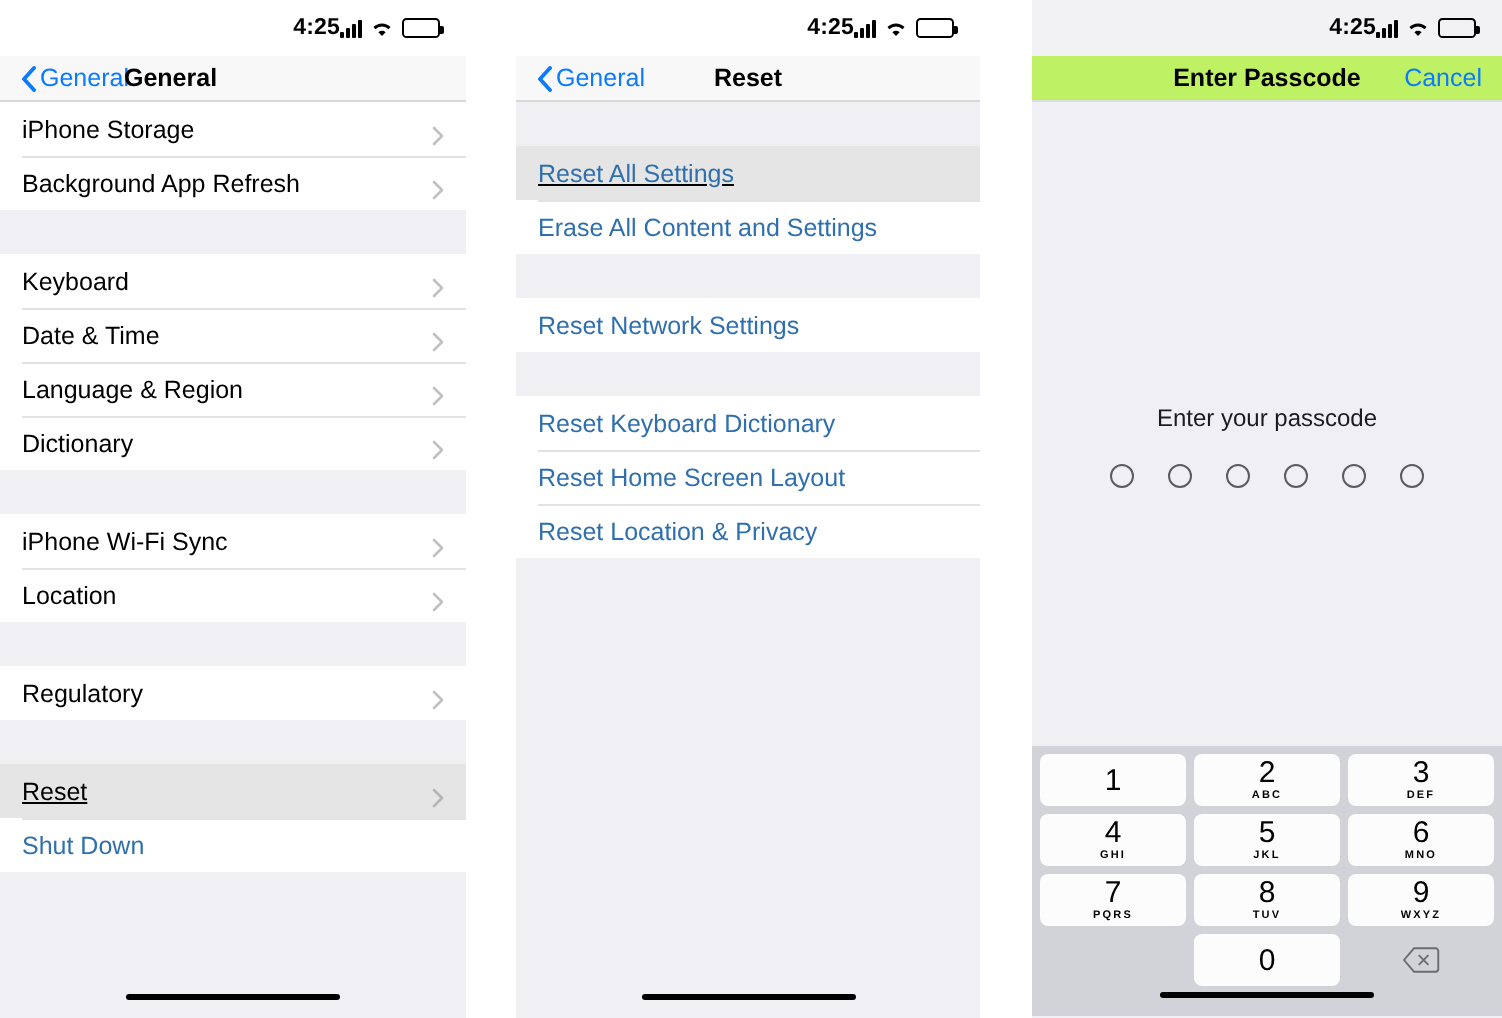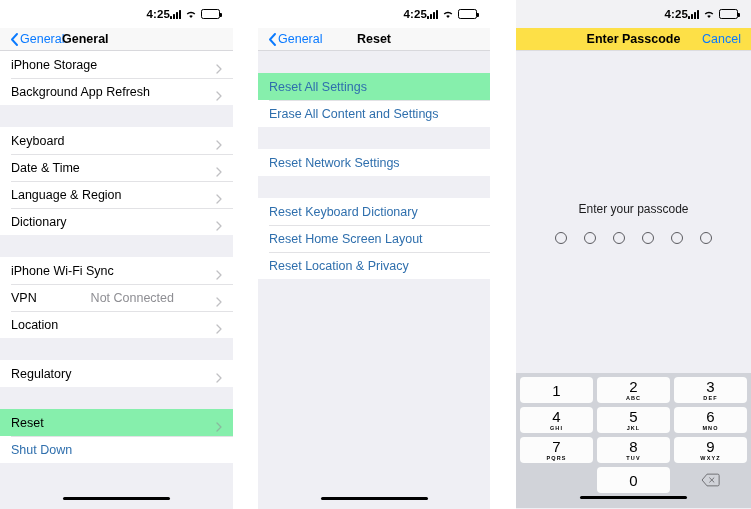--- a/index.html
+++ b/index.html
@@ -57,21 +57,21 @@
     height:27px; background:#ffffff;
     display:flex; align-items:center;
     padding:0 11px 0 11px;
     position:relative;
     cursor:pointer;
     gap:36px;
   }
   .row + .row::before {
     content:""; position:absolute; left:11px; right:0; top:0; height:0.5px; background:#e2e2e5;
   }
-  .row.highlight { background:#86efac; }
+  .row.highlight { background:#e5e5e5;text-decoration:underline; }
   .row-label { font-size:12.5px; color:#000; white-space:nowrap; }
   .row-label.link { color:#2f6fad; }
   .row-value { margin-left:auto; font-size:12.5px; color:#8e8e93; padding-right:6px; white-space:nowrap; }
   .chev-right { width:6px; height:10px; flex:none; margin-left:auto; opacity:.55; }
   .row-value + .chev-right { margin-left:0; }
 
   
   .pc-body { background:#efeff4; height:457px; position:relative;padding-left:16px; }
   .pc-prompt { position:absolute; top:151px; left:0; right:0; text-align:center; font-size:12px; color:#1c1c1e; }
   .pc-dots { position:absolute; top:181px; left:0; right:0; display:flex; justify-content:center; gap:17px; }
@@ -176,27 +176,20 @@
         </div>
         <div class="gap" style="height:22px"></div>
         <div class="group">
           <div class="row">
             <span class="row-label">iPhone Wi-Fi Sync</span>
             <span class="chev-right"><svg viewBox="0 0 6 10" width="6" height="10">
                 <path d="M1 1l4 4-4 4" stroke="#8e8e93" stroke-width="1.3" fill="none" stroke-linecap="round" stroke-linejoin="round"></path>
               </svg></span>
           </div>
           <div class="row">
-            <span class="row-label">VPN</span>
-            <span class="row-value">Not Connected</span>
-            <span class="chev-right"><svg viewBox="0 0 6 10" width="6" height="10">
-                <path d="M1 1l4 4-4 4" stroke="#8e8e93" stroke-width="1.3" fill="none" stroke-linecap="round" stroke-linejoin="round"></path>
-              </svg></span>
-          </div>
-          <div class="row">
             <span class="row-label">Location</span>
             <span class="chev-right"><svg viewBox="0 0 6 10" width="6" height="10">
                 <path d="M1 1l4 4-4 4" stroke="#8e8e93" stroke-width="1.3" fill="none" stroke-linecap="round" stroke-linejoin="round"></path>
               </svg></span>
           </div>
         </div>
         <div class="gap" style="height:22px"></div>
         <div class="group">
           <div class="row">
             <span class="row-label">Regulatory</span>
@@ -302,21 +295,21 @@
           </span>
         <span class="wifi">
           <svg viewBox="0 0 16 12" width="12" height="9">
               <path d="M8 10.6 5.6 8.1a3.4 3.4 0 0 1 4.8 0L8 10.6zM3.6 6.1a6.2 6.2 0 0 1 8.8 0l1.3-1.4a8.1 8.1 0 0 0-11.4 0l1.3 1.4z" fill="#000"></path>
             </svg>
         </span>
         <span class="batt"><span class="batt-fill" style="width:60%"></span></span>
       </span>
     </div>
 
-    <div class="navbar" style="background:#fde047;border-bottom-color:#dcdce0">
+    <div class="navbar" style="background:#bef264;border-bottom-color:#dcdce0">
       <span class="nav-title">Enter Passcode</span>
       <span class="nav-action">Cancel</span>
     </div>
 
     <div class="pc-body">
       <div class="pc-prompt">Enter your passcode</div>
       <div class="pc-dots" id="passcode-dots">
           <span class="pc-dot" style=""></span>
           <span class="pc-dot" style=""></span>
           <span class="pc-dot" style=""></span>

